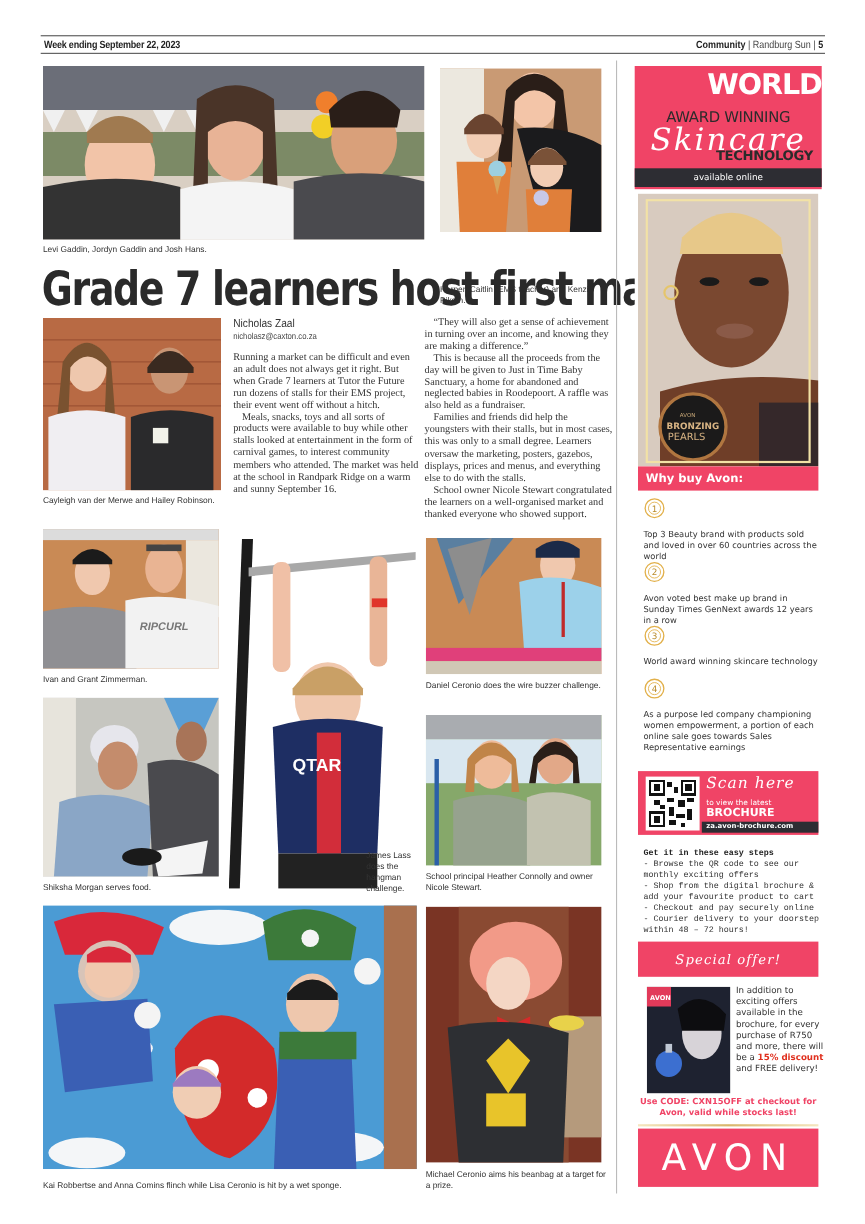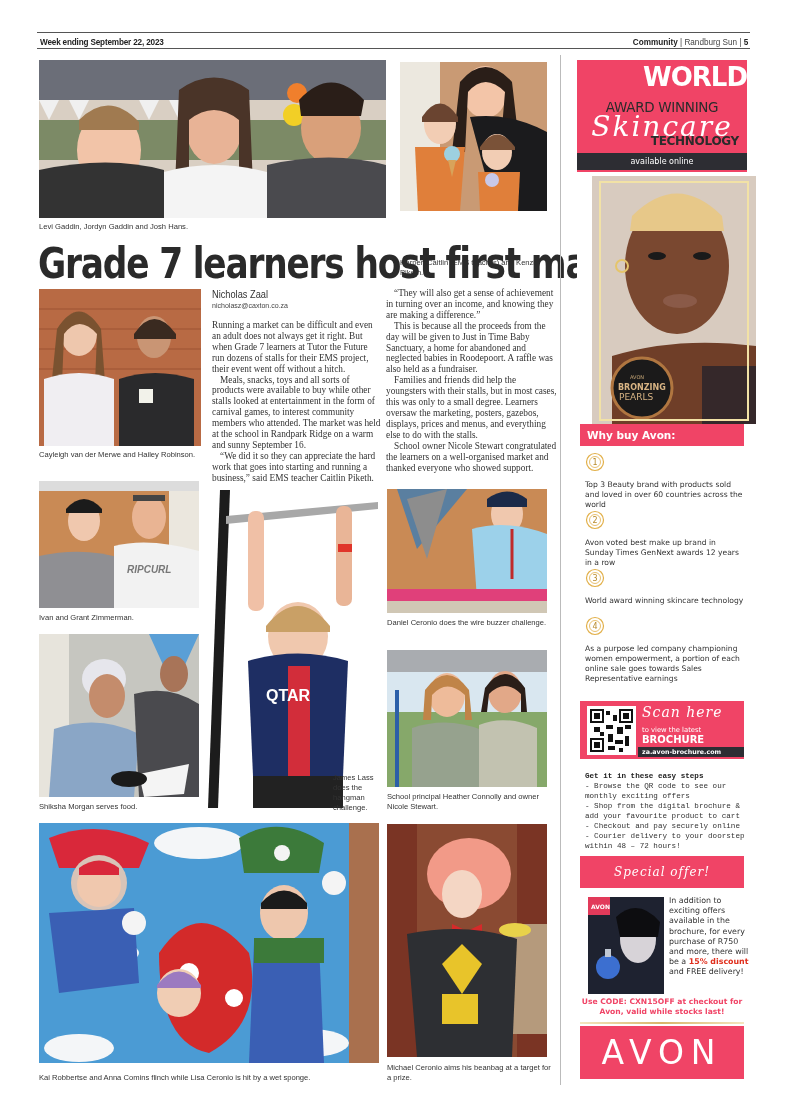--- a/index.html
+++ b/index.html
@@ -36,21 +36,21 @@
 
   
   .ad { position: absolute; left: 577px; top: 60px; width: 170px; height: 1023px; background: #fff; }
   .ad-top { position: absolute; left: 0; top: 0; width: 170px; height: 112px; background: #f04466; }
   .ad-world { position: absolute; left: 0; top: 2px; width: 170px; text-align: right; font-family: "DejaVu Sans", sans-serif; font-weight: bold; font-size: 26px; color: #fff; letter-spacing: -1px; }
   .ad-award { position: absolute; left: 0; top: 39px; width: 170px; text-align: center; font-family: "DejaVu Sans", sans-serif; font-size: 13.5px; color: #2b2b2b; letter-spacing: -0.3px; }
   .ad-skincare { position: absolute; left: 0; top: 50px; width: 170px; text-align: center; font-family: "DejaVu Serif", serif; font-style: italic; font-size: 28px; color: #fff; letter-spacing: 2px; }
   .ad-tech { position: absolute; left: 30px; top: 74px; width: 140px; text-align: right; padding-right: 8px; font-family: "DejaVu Sans", sans-serif; font-size: 12px; color: #2b2b2b; letter-spacing: -0.3px; font-weight: bold; }
   .ad-avail { position: absolute; left: 0; top: 93px; width: 170px; height: 17px; background: #2d2d33; color: #fff; font-size: 8px; text-align: center; line-height: 17px; font-family: "DejaVu Sans", sans-serif; }
 
-  .ad-model { position: absolute; left: 3px; top: 116px; width: 164px; height: 248px; margin-left: 12px; }
+  .ad-model { position: absolute; left: 3px; top: 116px; width: 164px; height: 248px; }
   .ad-why { position: absolute; left: 3px; top: 364px; width: 164px; height: 22px; background: #f04466; color: #fff; font-family: "DejaVu Sans", sans-serif; font-weight: bold; font-size: 10.5px; line-height: 22px; padding-left: 7px; }
 
   .reason { position: absolute; left: 8px; width: 160px; }
   .reason .badge { width: 20px; height: 20px; margin: 0 auto 4px; position: relative; left: 0; }
   .reason .txt { font-family: "DejaVu Sans", sans-serif; font-size: 7.6px; line-height: 10px; color: #333; }
 
   .ad-qr { position: absolute; left: 3px; top: 641px; width: 164px; height: 58px; background: #f04466; }
   .qr-code { position: absolute; left: 7px; top: 5px; width: 49px; height: 49px; background: #fff; padding: 3px; }
   .qr-scan { position: absolute; left: 62px; top: 3px; font-family: "DejaVu Serif", serif; font-style: italic; color: #fff; font-size: 14px; letter-spacing: 1px; text-align: right; }
   .qr-view { position: absolute; left: 62px; top: 25px; font-family: "DejaVu Sans", sans-serif; color: #fff; font-size: 6.8px; }
@@ -145,21 +145,20 @@
 <div class="caption" style="left:39px;top:450px;width:165px;">Cayleigh van der Merwe and Hailey Robinson.</div>
 
 <div class="byline">
   <div class="name">Nicholas Zaal</div>
   <div class="email">nicholasz@caxton.co.za</div>
 </div>
 
 <div class="body-col" style="left:212px;top:320px;width:170px;">
   <p class="first">Running a market can be difficult and even an adult does not always get it right. But when Grade 7 learners at Tutor the Future run dozens of stalls for their EMS project, their event went off without a hitch.</p>
   <p>Meals, snacks, toys and all sorts of products were available to buy while other stalls looked at entertainment in the form of carnival games, to interest community members who attended. The market was held at the school in Randpark Ridge on a warm and sunny September 16.</p>
-  <p>“We did it so they can appreciate the hard work that goes into starting and running a business,” said EMS teacher Caitlin Piketh.</p>
 </div>
 <div class="body-col" style="left:386px;top:288px;width:172px;">
   <p>“They will also get a sense of achievement in turning over an income, and knowing they are making a difference.”</p>
   <p>This is because all the proceeds from the day will be given to Just in Time Baby Sanctuary, a home for abandoned and neglected babies in Roodepoort. A raffle was also held as a fundraiser.</p>
   <p>Families and friends did help the youngsters with their stalls, but in most cases, this was only to a small degree. Learners oversaw the marketing, posters, gazebos, displays, prices and menus, and everything else to do with the stalls.</p>
   <p>School owner Nicole Stewart congratulated the learners on a well-organised market and thanked everyone who showed support.</p>
 </div>
 
 <div class="photo" style="left:39px;top:481px;width:160px;height:127px;">
   <svg viewBox="0 0 160 127" preserveAspectRatio="none">

